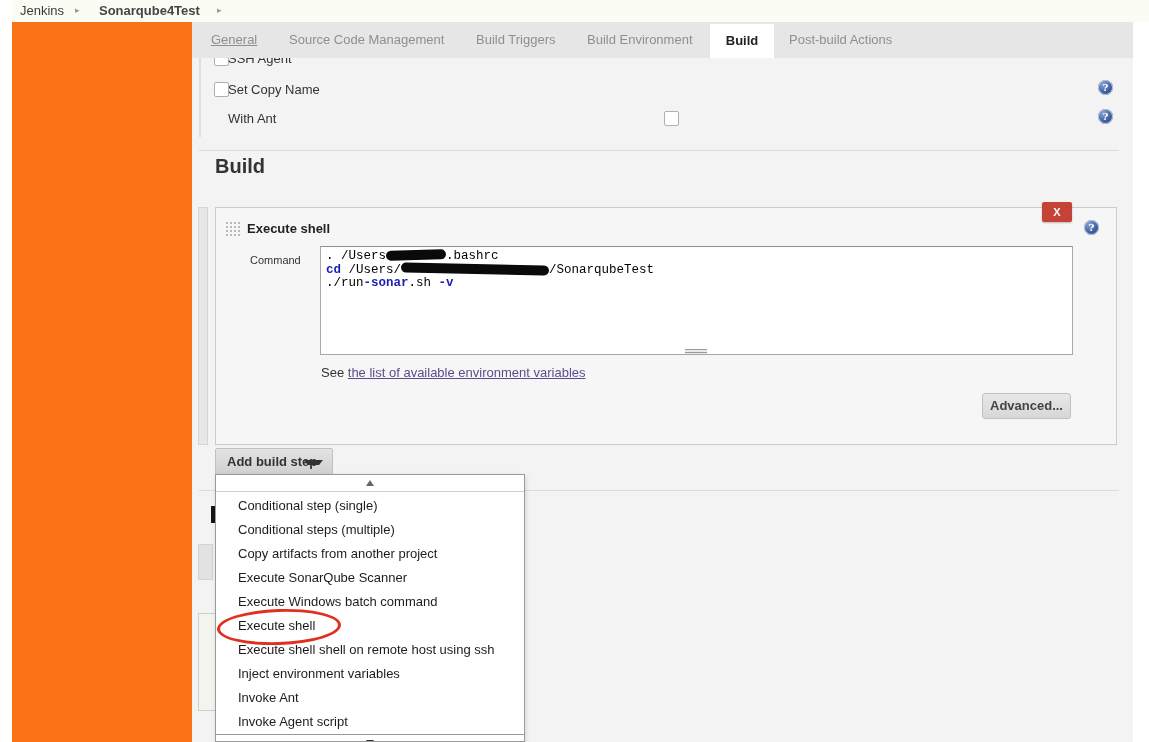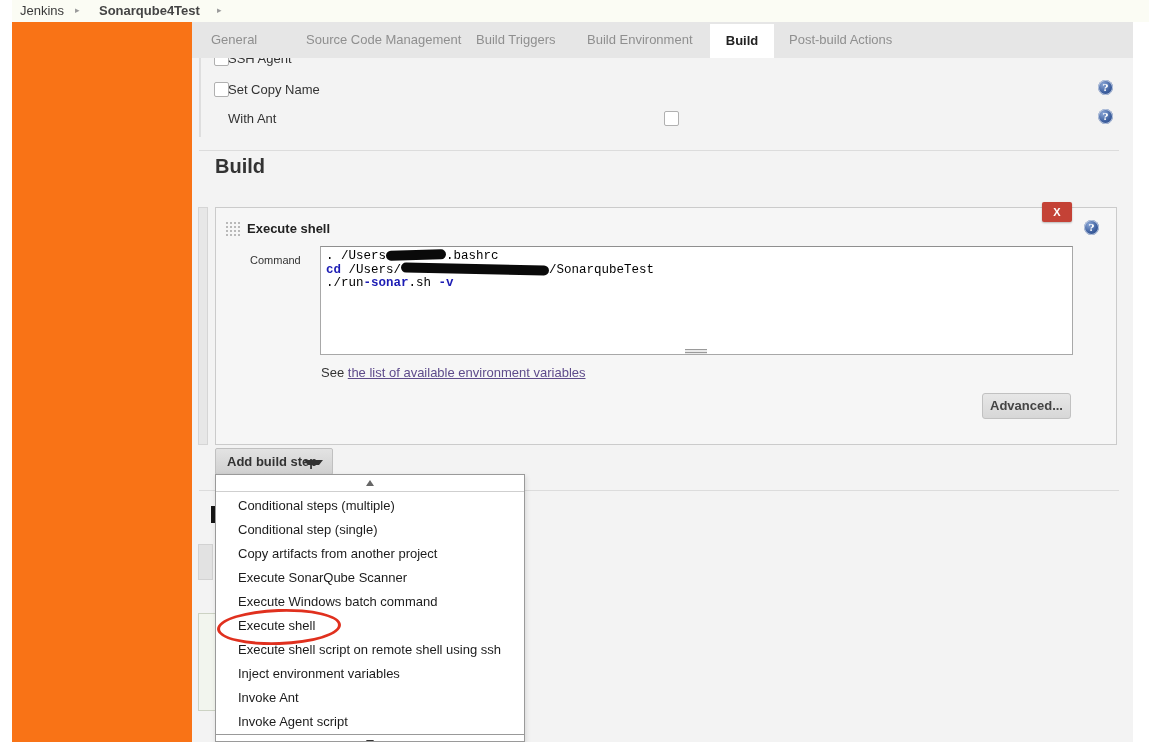--- a/index.html
+++ b/index.html
@@ -112,22 +112,22 @@
         </div>
         <div class="cbrow" style="left: 22px; top: 89px; width: 900px; text-align: center;">
           <span class="checkbox"></span>
           <span class="cblabel">With Ant</span>
           <span class="help-icon" style="left: 884px; top: -2px;"></span>
         </div>
       </div>
 
     <div class="tabbar">
       <div id="tabs">
-          <span class="tab" style="left: 19px;">General</span>
-          <span class="tab" style="left: 114px;">Source Code Management</span>
+          <span class="tab" style="left: 19px; text-decoration: underline;">General</span>
+          <span class="tab" style="left: 97px;">Source Code Management</span>
           <span class="tab" style="left: 284px;">Build Triggers</span>
           <span class="tab" style="left: 395px;">Build Environment</span>
           <div class="tab-active-box" style="left: 518px; width: 64px;">
             <span class="tab">Build</span>
           </div>
           <span class="tab" style="left: 597px;">Post-build Actions</span>
         </div>
     </div>
 
     <div class="vline" style="left:7px;top:36px;height:79px"></div>
@@ -159,27 +159,27 @@
     <div class="hr" style="left:7px;top:468px;width:920px"></div>
     <div class="sliver" style="left:19px;top:484px;width:4px;height:17px"></div>
     <div class="gray-rect" style="left:6px;top:522px;width:13px;height:34px"></div>
     <div class="pale-box" style="left:6px;top:591px;width:17px;height:96px"></div>
 
     <div class="dropdown" style="left:23px;top:452px;width:310px;height:268px">
       <div class="scroll-row">
         <span class="tri-up"></span>
       </div>
       <div class="dd-items" id="dd-items">
+          <div class="dd-item">Conditional step (single)</div>
           <div class="dd-item">Conditional steps (multiple)</div>
-          <div class="dd-item">Conditional step (single)</div>
           <div class="dd-item">Copy artifacts from another project</div>
           <div class="dd-item">Execute SonarQube Scanner</div>
           <div class="dd-item">Execute Windows batch command</div>
           <div class="dd-item">Execute shell</div>
-          <div class="dd-item">Execute shell script on remote shell using ssh</div>
+          <div class="dd-item">Execute shell shell on remote host using ssh</div>
           <div class="dd-item">Inject environment variables</div>
           <div class="dd-item">Invoke Ant</div>
           <div class="dd-item">Invoke Agent script</div>
         </div>
       <div class="scroll-row scroll-row-bottom">
         <span class="tri-down"></span>
       </div>
     </div>
 
     <div class="red-ellipse" id="red-ellipse" style="left: 25px; top: 587px; width: 118px; height: 30px;"></div>

